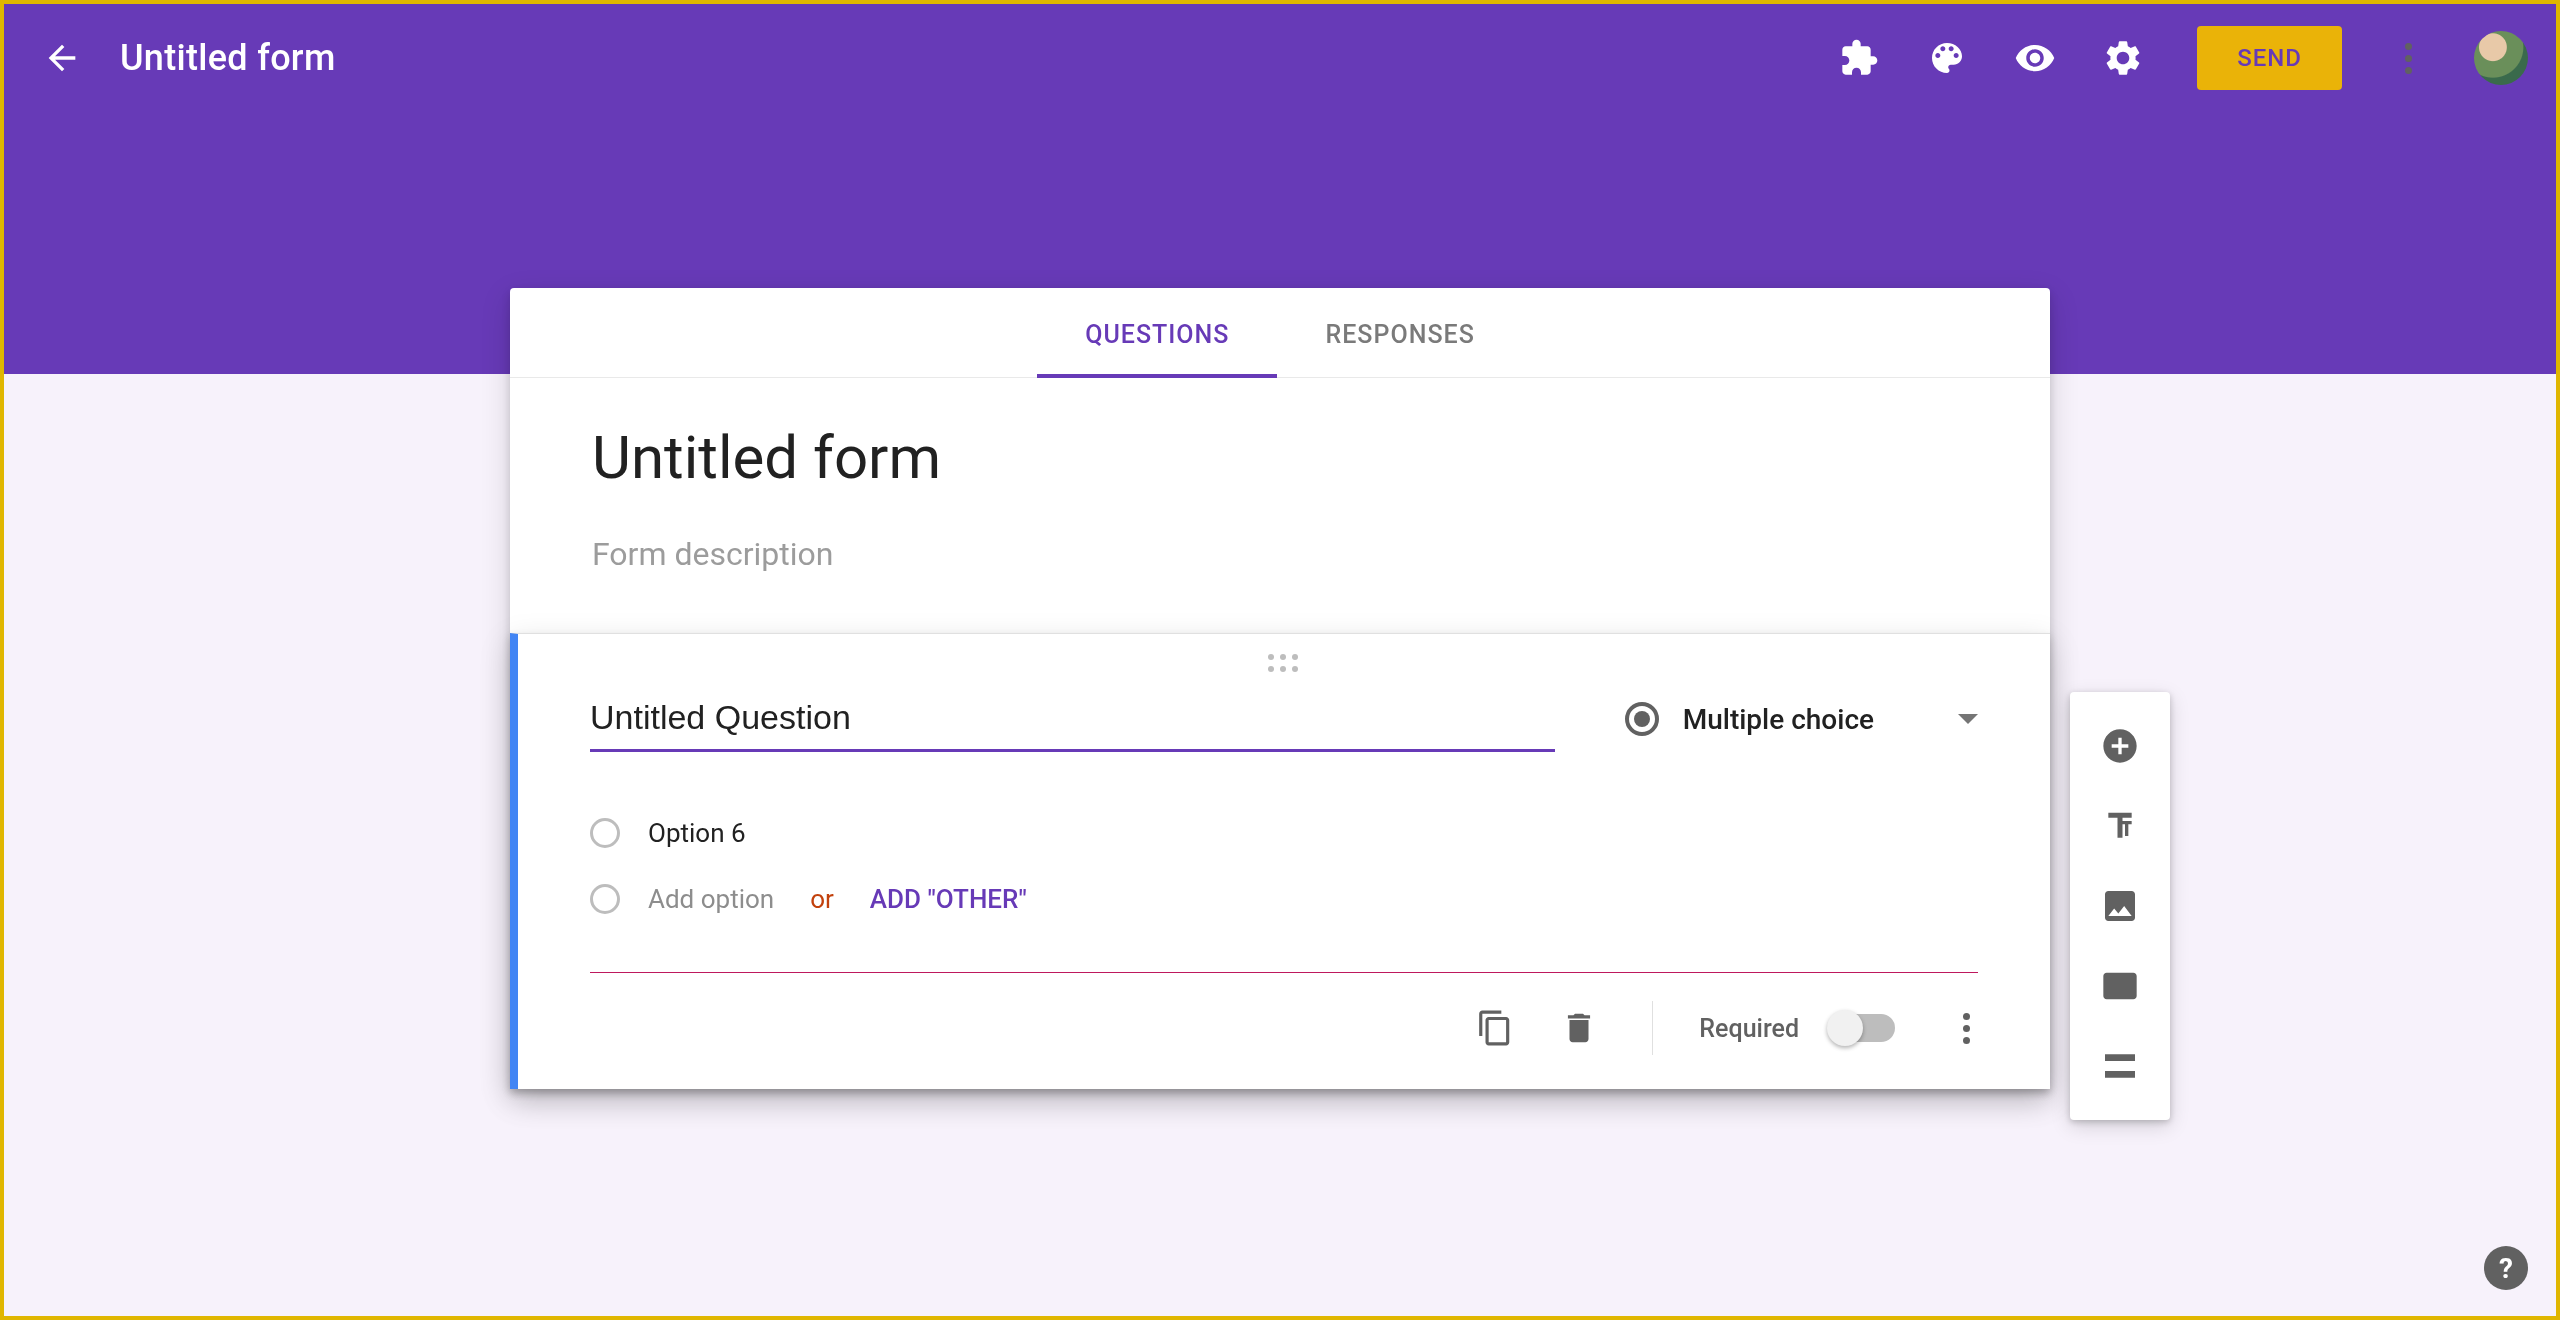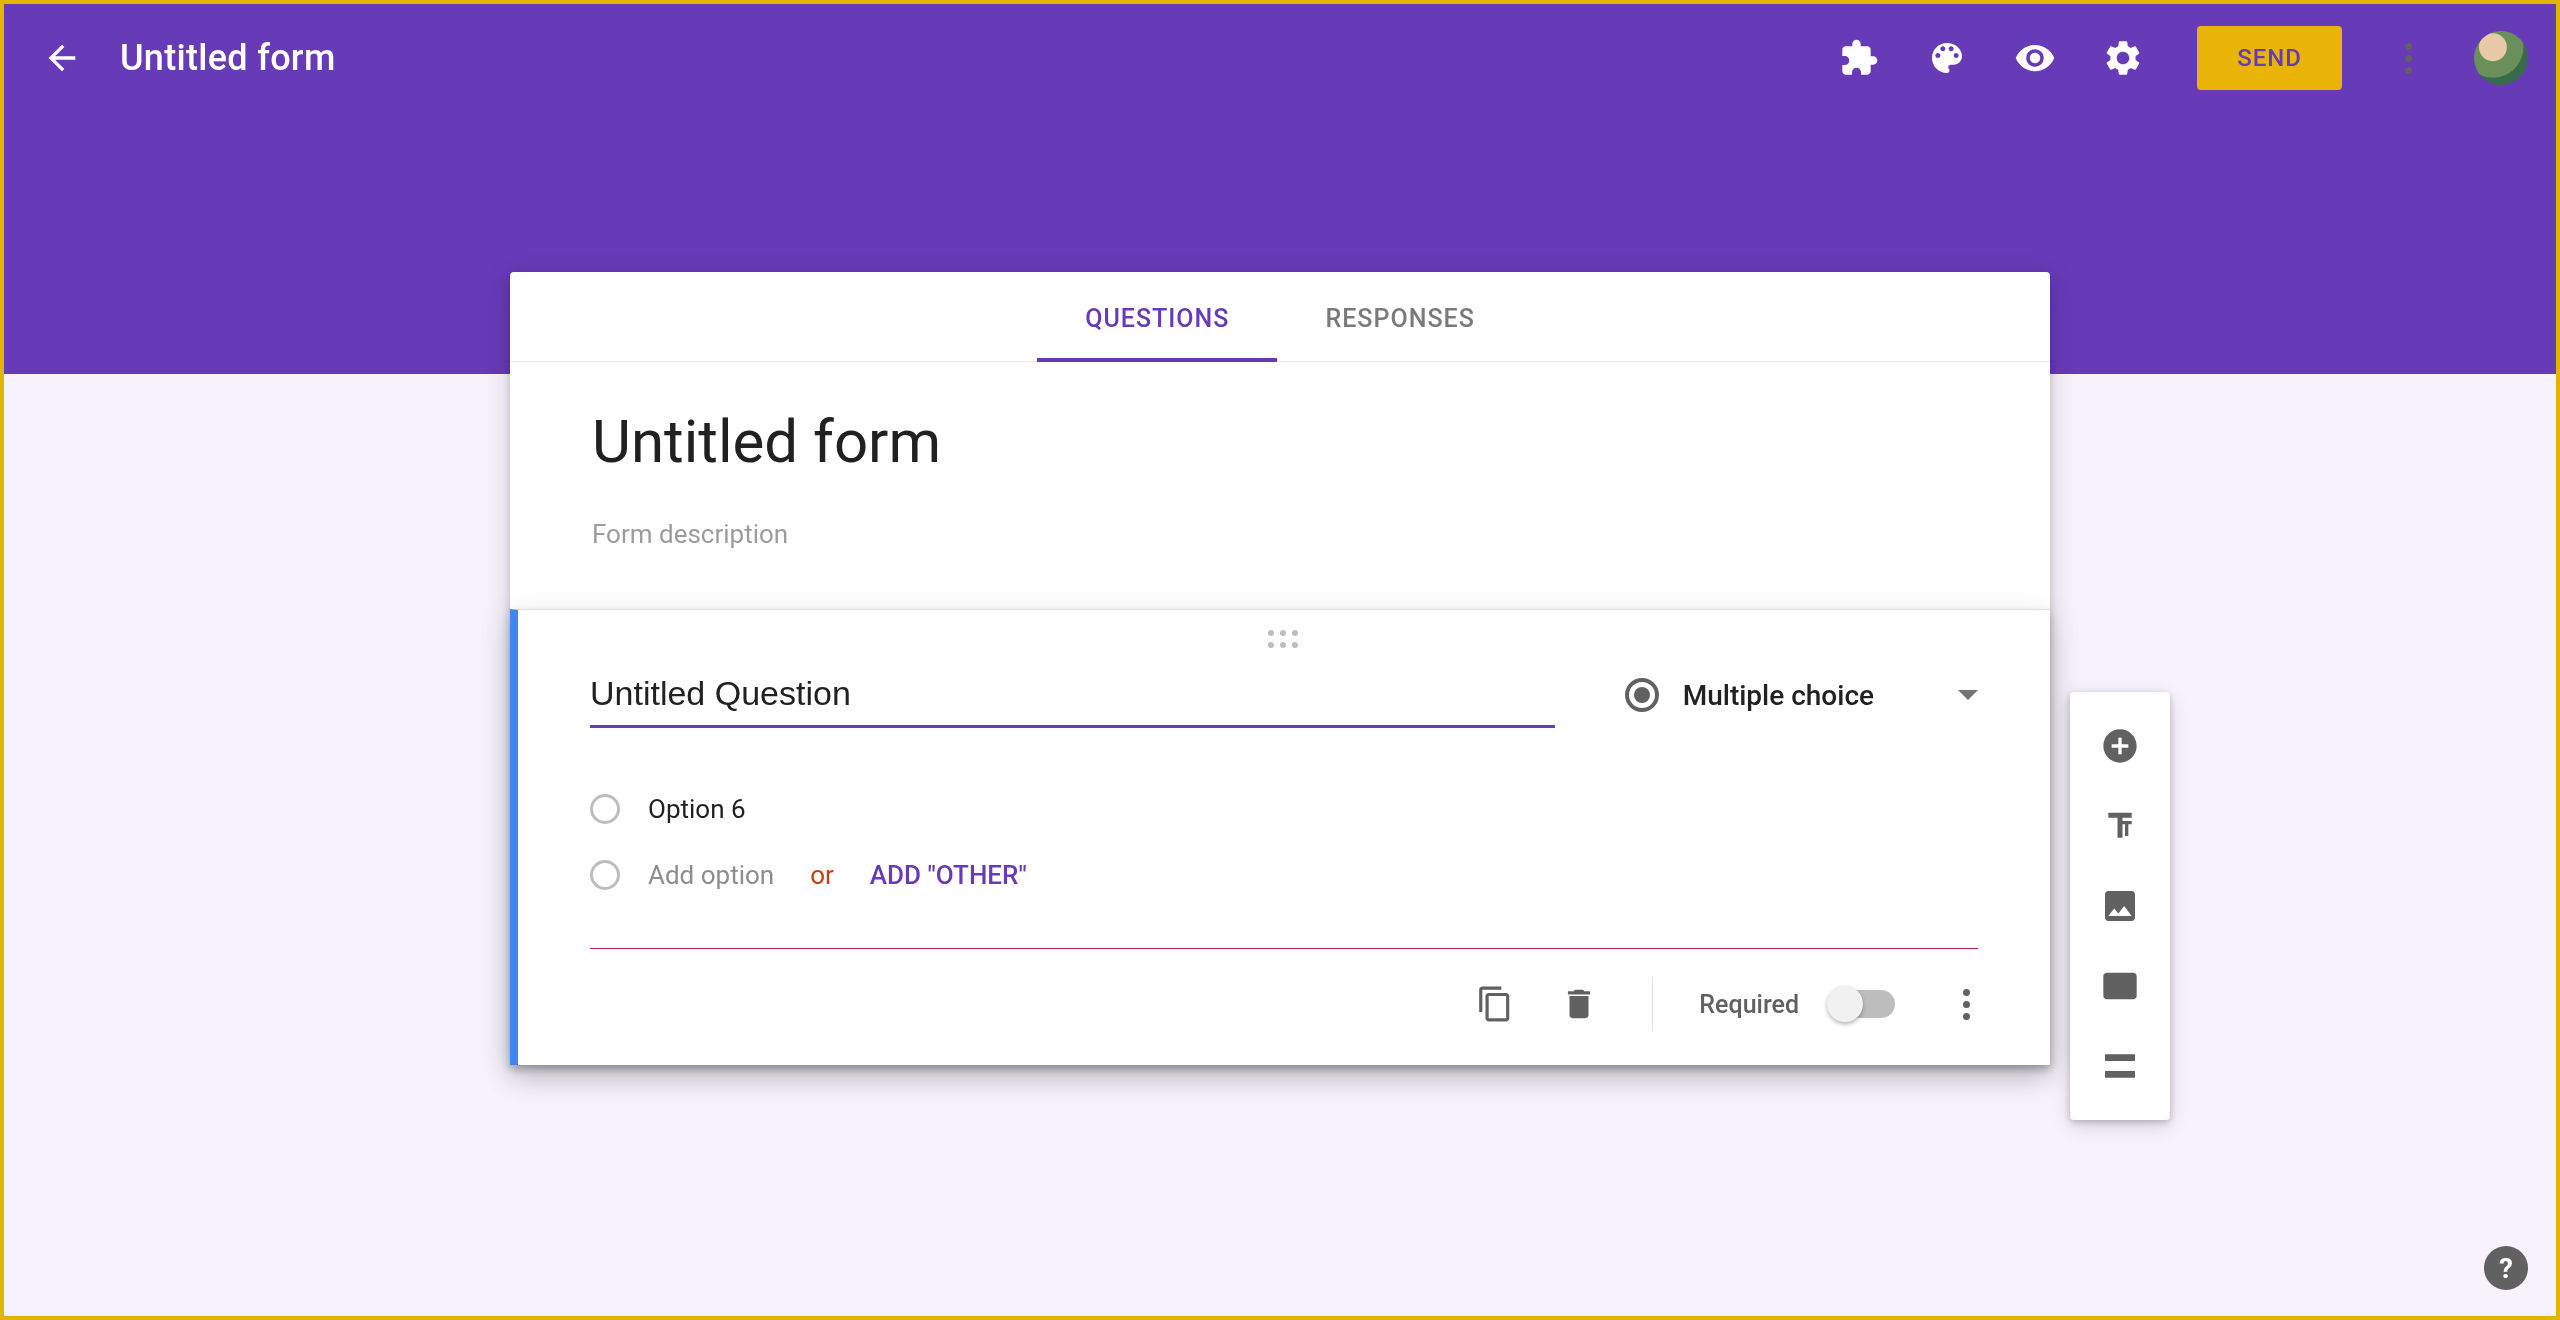--- a/index.html
+++ b/index.html
@@ -62,21 +62,21 @@
     border-radius: 50%;
     background: radial-gradient(circle at 35% 30%, #e8c9a8 0 26%, #6a8f5a 28% 58%, #3a6a4c 60% 100%);
     margin-left: 30px;
     cursor: pointer;
   }
   .header svg { fill: #fff; }
 
   
   .form-wrap {
     position: absolute;
-    top: 268px;
+    top: 284px;
     left: 50%;
     transform: translateX(-50%);
     width: 1540px;
   }
   .card {
     background: #fff;
     border-radius: 4px;
     box-shadow: 0 4px 8px rgba(0,0,0,0.15), 0 10px 30px rgba(0,0,0,0.15);
   }
 
@@ -107,21 +107,21 @@
   .title-section {
     padding: 44px 82px 60px;
   }
   .form-title {
     font-size: 60px;
     color: #212121;
     font-weight: 400;
     margin-bottom: 42px;
   }
   .form-desc {
-    font-size: 26px;
+    font-size: 32px;
     color: #9c9c9c;
     margin-top: 12px;
   }
 
   
   .question-card {
     position: relative;
     background: #fff;
     border-top: 1px solid #e0e0e0;
     box-shadow: 0 4px 8px rgba(0,0,0,0.15), 0 10px 30px rgba(0,0,0,0.15);

